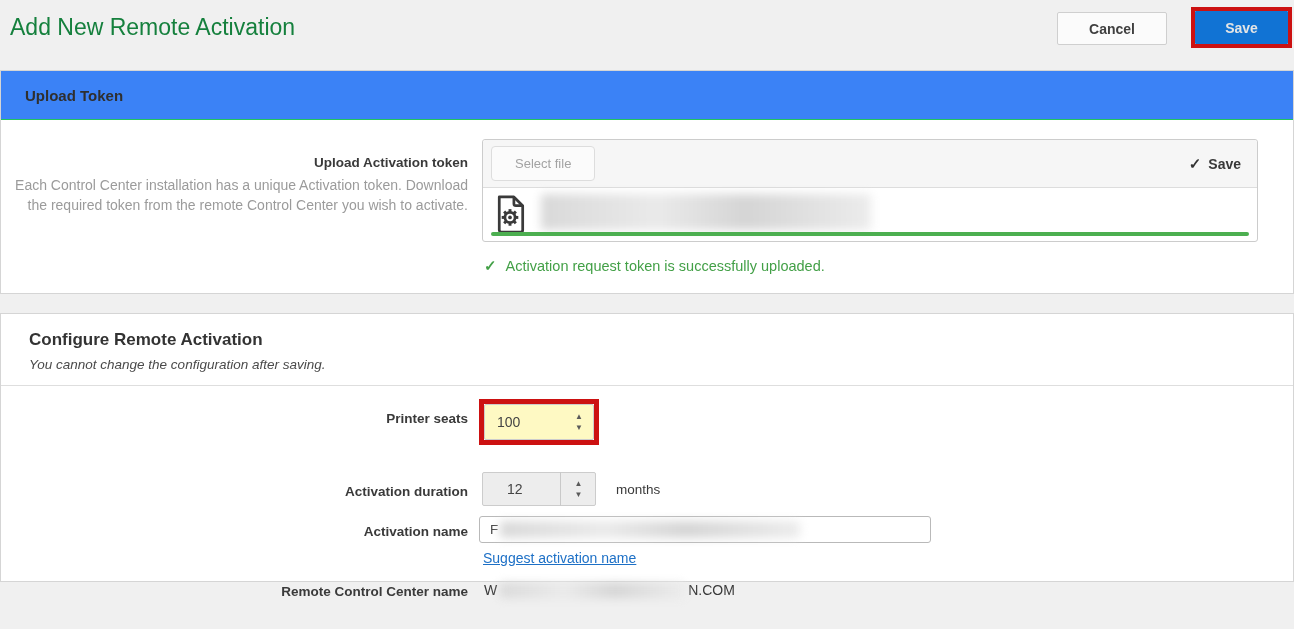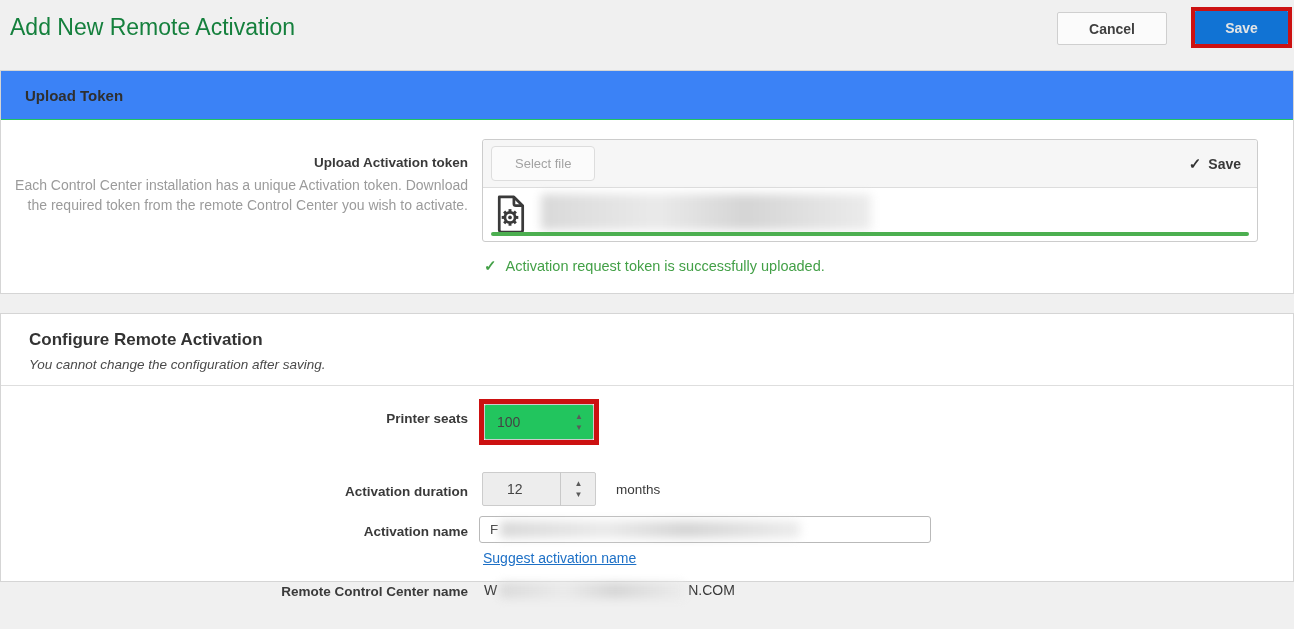--- a/index.html
+++ b/index.html
@@ -110,21 +110,21 @@
 
   .ps-annotation {
     position:absolute; left:478px; top:85px; width:120px; height:46px;
     border:5px solid #cc1111;
   }
   .spin-input { position:relative; width:100%; height:100%; }
   .spin-input input {
     width:100%; height:100%;
     border:1px solid #cccccc; border-radius:2px;
     font-family:inherit; font-size:14px; color:#444;
-    padding:0 30px 0 12px; background:#22c55e;
+    padding:0 30px 0 12px; background:#fef9c3;
   }
   .spin-arrows {
     position:absolute; right:0; top:0; bottom:0; width:30px;
     display:flex; flex-direction:column; align-items:center; justify-content:center;
     gap:3px;
   }
   .spin-arrows.with-divider { width:36px; border-left:1px solid #c9c9c9; }
   .spin-btn {
     font-size:8px; line-height:1; color:#5a5a5a; cursor:pointer;
     background:none; border:none; font-family:inherit; padding:0;

